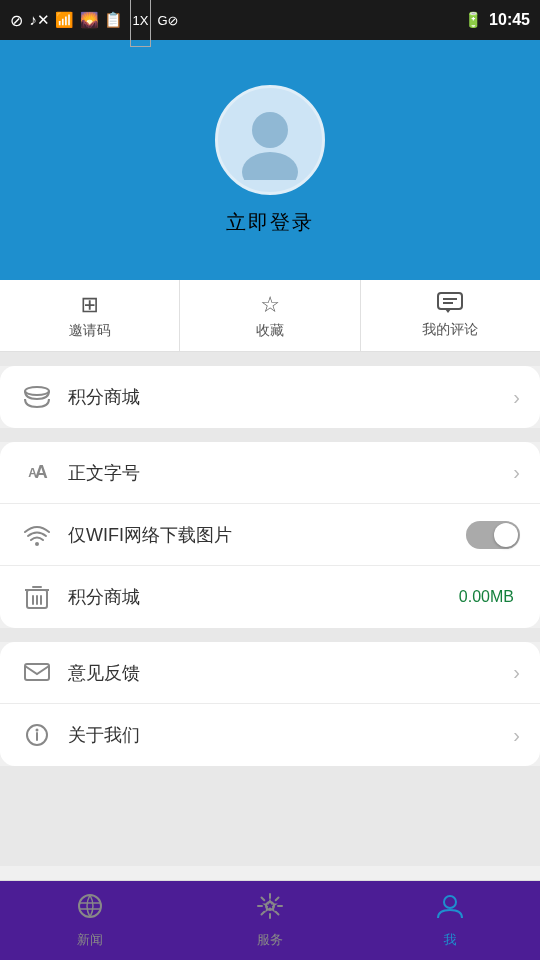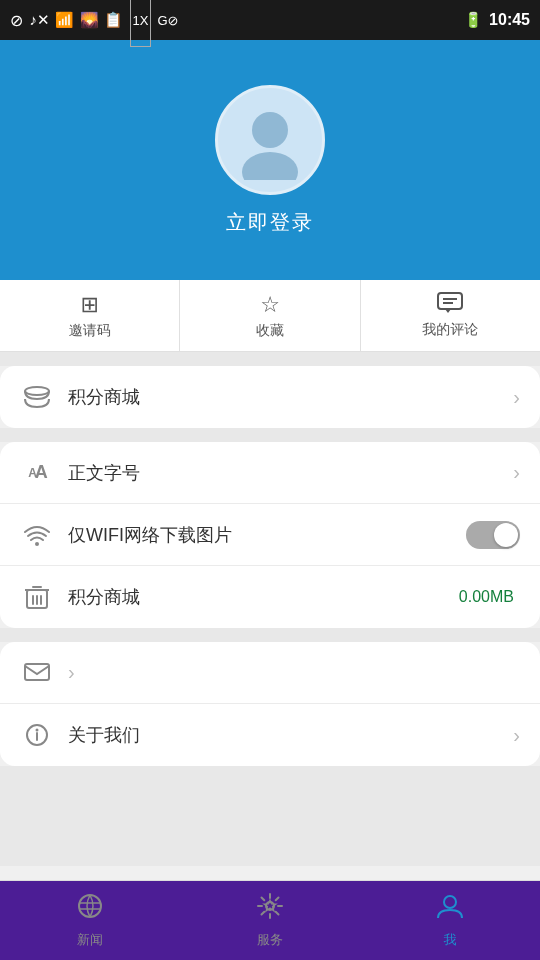--- a/index.html
+++ b/index.html
@@ -45,21 +45,21 @@
       border-radius: 50%;
       background: #cde4f5;
       display: flex;
       align-items: center;
       justify-content: center;
       border: 3px solid #e0eef8;
       overflow: hidden;
     }
     .avatar-svg { width: 80px; height: 80px; }
     .login-text {
-      color: #ffffff;
+      color: #000000;
       font-size: 20px;
       letter-spacing: 2px;
     }
 
     
     .tab-bar {
       width: 100%;
       height: 72px;
       background: white;
       display: flex;
@@ -290,20 +290,21 @@
   <div class="section-divider"></div>
   <div class="menu-list">
 
     <div class="menu-item">
       <div class="menu-icon">
         <svg width="26" height="22" viewBox="0 0 26 22" xmlns="http://www.w3.org/2000/svg">
           <rect x="1" y="2" width="24" height="16" rx="2" fill="none" stroke="#888" stroke-width="2"></rect>
           <polyline points="1,4 13,12 25,4" fill="none" stroke="#888" stroke-width="2"></polyline>
         </svg>
       </div>
+      <span class="menu-label">意见反馈</span>
       <span class="chevron">›</span>
     </div>
 
     <div class="menu-item">
       <div class="menu-icon">
         <svg width="24" height="24" viewBox="0 0 24 24" xmlns="http://www.w3.org/2000/svg">
           <circle cx="12" cy="12" r="10" fill="none" stroke="#888" stroke-width="2"></circle>
           <line x1="12" y1="10" x2="12" y2="17" stroke="#888" stroke-width="2" stroke-linecap="round"></line>
           <circle cx="12" cy="7" r="1.5" fill="#888"></circle>
         </svg>

